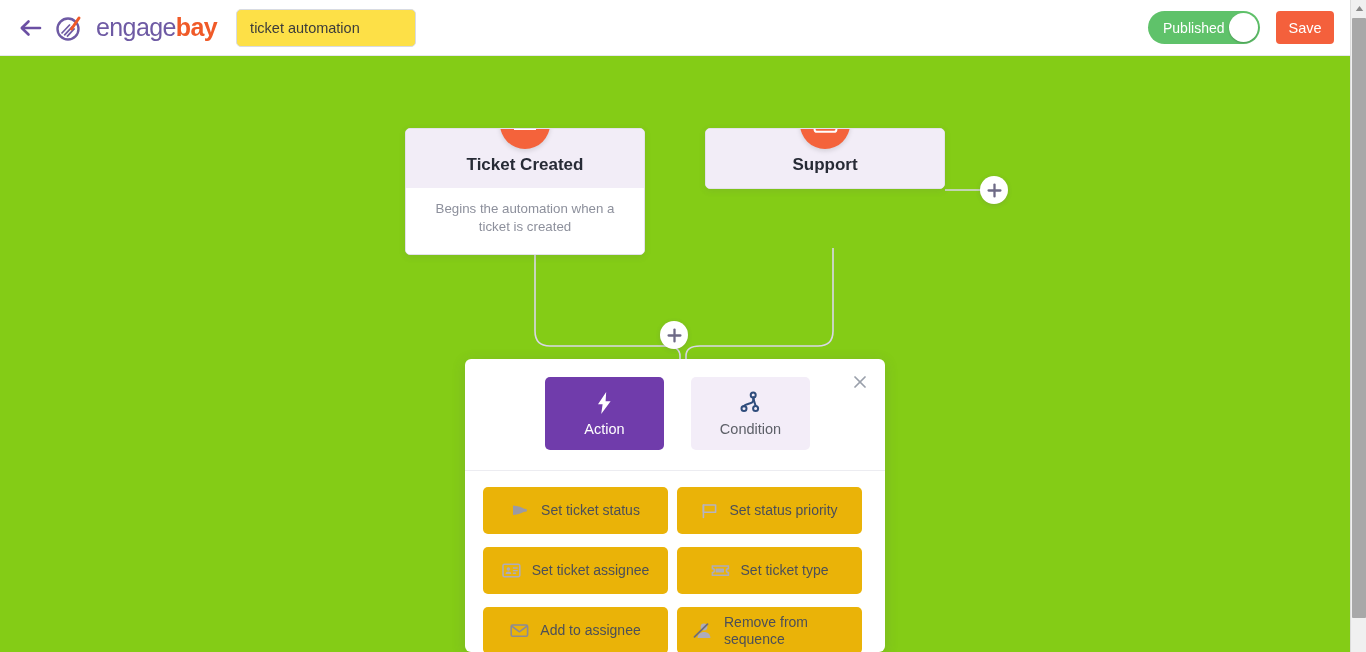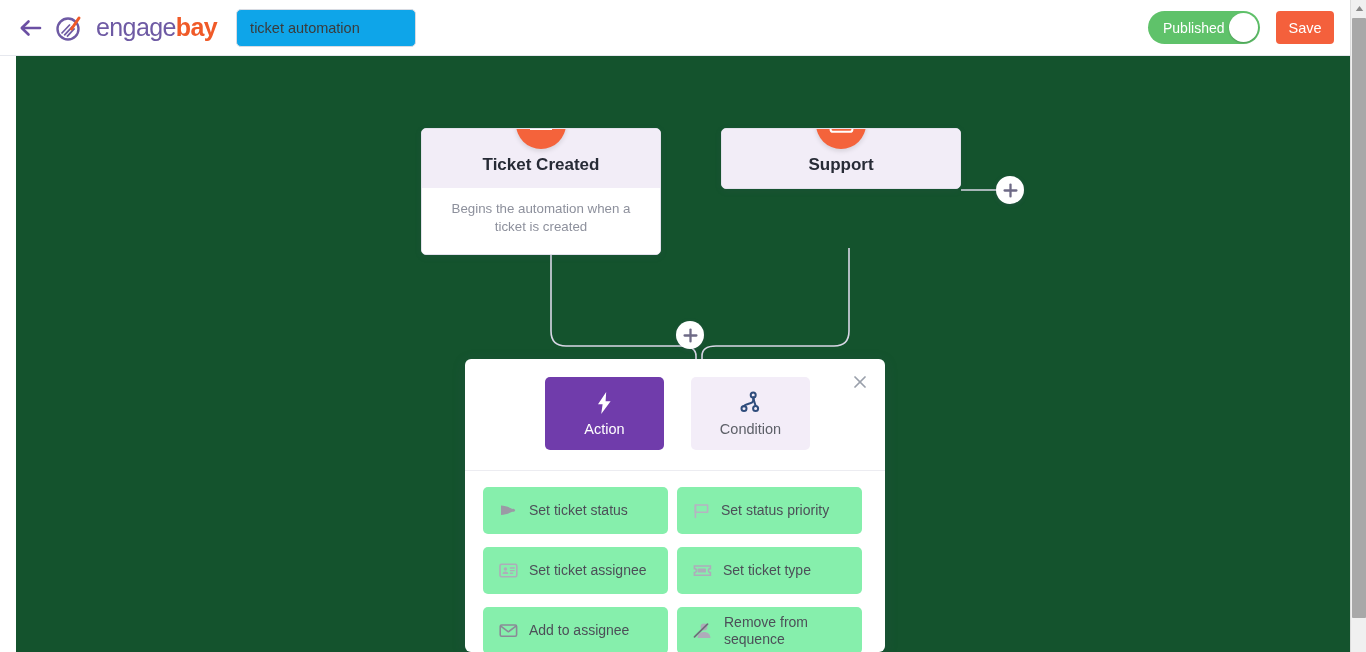--- a/index.html
+++ b/index.html
@@ -37,21 +37,21 @@
     font-size: 25px; letter-spacing: -0.6px;
     font-weight: 400; margin-left: 12px;
   }
   .logo-text .lt-engage { color: #6e5aa4; }
   .logo-text .lt-bay { color: #f05a28; font-weight: 700; }
 
   .name-input {
     margin-left: 19px;
     width: 180px; height: 38px;
     border: 1px solid #d8dbe2; border-radius: 5px;
-    background: #0ea5e9;
+    background: #fde047;
     padding: 0 13px;
     font-size: 14.5px; color: #3b3b3b;
     font-family: "Liberation Sans", sans-serif;
     outline: none;
   }
 
   .header-right {
     margin-left: auto;
     display: flex; align-items: center;
     padding-right: 16px; gap: 16px;
@@ -101,23 +101,22 @@
     position: absolute; top: 18px; left: 1px;
     width: 14px; height: 600px;
     background: #a8a8a8; border-radius: 1px;
     cursor: pointer;
   }
 
   
   .canvas {
     position: absolute; top: 56px; left: 0;
     width: 1350px; height: 596px;
-    background: #14532d;
+    background: #84cc16;
     overflow: hidden;
-    margin-left: 16px;
   }
   .edges { position: absolute; top: 0; left: 0; width: 1350px; height: 596px; }
 
   
   .node {
     position: absolute;
     width: 240px;
     background: #ffffff;
     border: 1px solid #e3e1ec;
     border-radius: 5px;
@@ -198,28 +197,29 @@
   .tab.idle   { background: #f3edf8; color: #5d6068; }
 
   .picker-list {
     padding: 16px 18px 0;
     display: grid;
     grid-template-columns: 185px 185px;
     gap: 13px 9px;
   }
   .act-item {
     height: 47px;
-    background: #86efac;
+    background: #eab308;
     border-radius: 5px;
     display: flex; align-items: center;
     gap: 11px;
     padding: 0 16px;
     font-size: 14px; color: #4c4f58;
     cursor: pointer;
     line-height: 1.18;
+    justify-content: center;
   }
   .act-item .ico { flex: none; display: flex; }
 </style>
 </head>
 <body>
 
 <div id="app">
 
   <div class="header">
 

